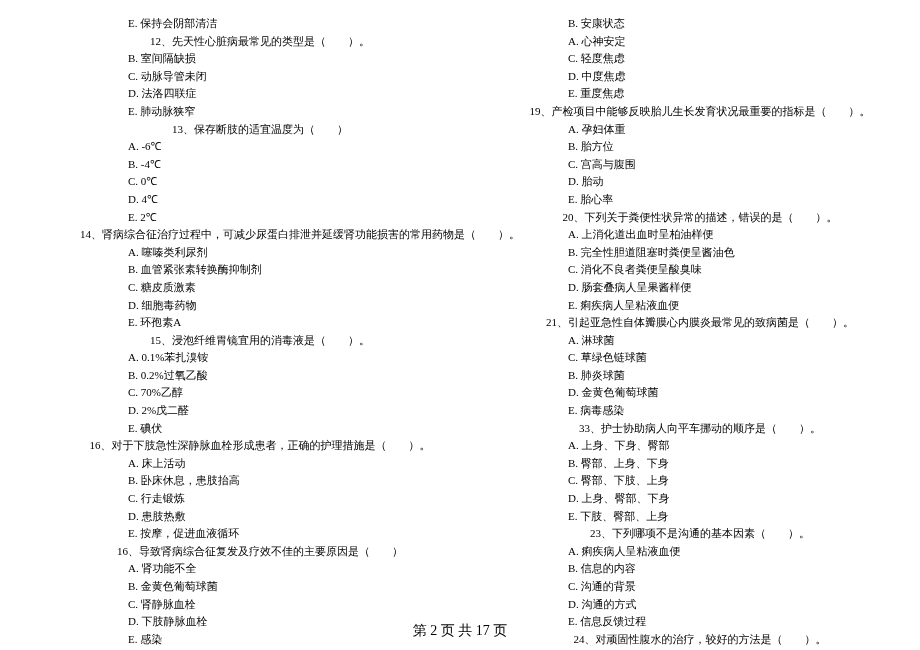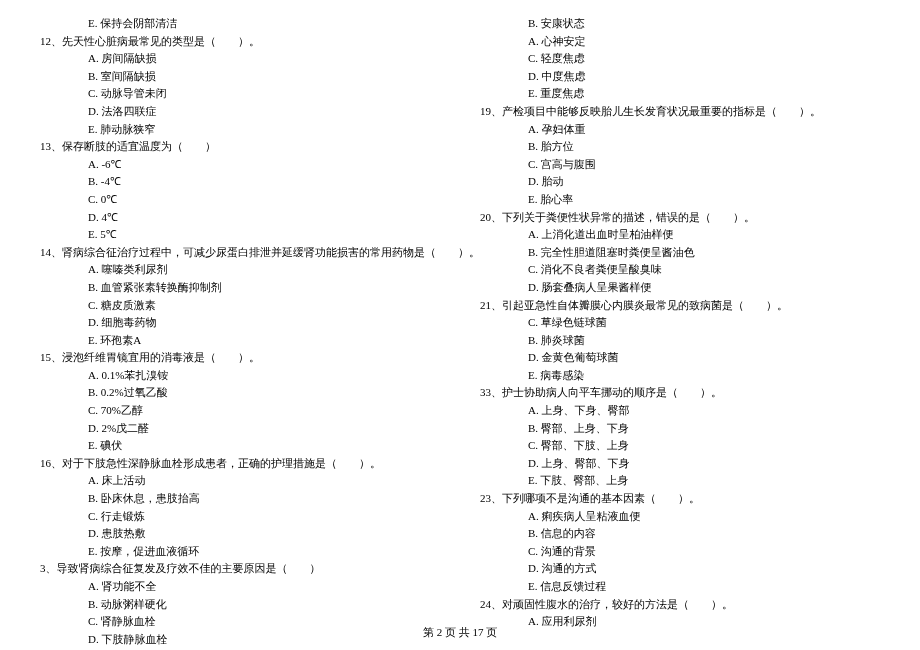--- a/index.html
+++ b/index.html
@@ -19,79 +19,80 @@
       position: relative;
     }
     .page-container {
       display: flex;
       gap: 40px;
       height: 600px;
     }
     .column {
       flex: 1;
       min-width: 0;
+      margin-left: 40px;
     }
     .option-line {
       padding-left: 48px;
       white-space: nowrap;
     }
     .question-line {
       padding-left: 16px;
       text-indent: -16px;
       white-space: nowrap;
+      text-align: center;
     }
     .footer {
       position: absolute;
       bottom: 8px;
       left: 0;
       width: 100%;
       text-align: center;
-      font-size: 11px;
+      font-size: 14px;
       margin-top: 27px;
     }
   </style>
 </head>
 <body>
 
 <div class="page-container">
   <div class="column" id="left-col">
       <div class="option-line">E. 保持会阴部清洁</div>
       <div class="question-line">12、先天性心脏病最常见的类型是（　　）。</div>
-      <div class="option-line">A. 房间隔缺损</div>
       <div class="option-line">B. 室间隔缺损</div>
       <div class="option-line">C. 动脉导管未闭</div>
       <div class="option-line">D. 法洛四联症</div>
       <div class="option-line">E. 肺动脉狭窄</div>
       <div class="question-line">13、保存断肢的适宜温度为（　　）</div>
       <div class="option-line">A. -6℃</div>
       <div class="option-line">B. -4℃</div>
       <div class="option-line">C. 0℃</div>
       <div class="option-line">D. 4℃</div>
-      <div class="option-line">E. 5℃</div>
+      <div class="option-line">E. 2℃</div>
       <div class="question-line">14、肾病综合征治疗过程中，可减少尿蛋白排泄并延缓肾功能损害的常用药物是（　　）。</div>
       <div class="option-line">A. 噻嗪类利尿剂</div>
       <div class="option-line">B. 血管紧张素转换酶抑制剂</div>
       <div class="option-line">C. 糖皮质激素</div>
       <div class="option-line">D. 细胞毒药物</div>
       <div class="option-line">E. 环孢素A</div>
       <div class="question-line">15、浸泡纤维胃镜宜用的消毒液是（　　）。</div>
       <div class="option-line">A. 0.1%苯扎溴铵</div>
       <div class="option-line">B. 0.2%过氧乙酸</div>
       <div class="option-line">C. 70%乙醇</div>
       <div class="option-line">D. 2%戊二醛</div>
       <div class="option-line">E. 碘伏</div>
       <div class="question-line">16、对于下肢急性深静脉血栓形成患者，正确的护理措施是（　　）。</div>
       <div class="option-line">A. 床上活动</div>
       <div class="option-line">B. 卧床休息，患肢抬高</div>
       <div class="option-line">C. 行走锻炼</div>
       <div class="option-line">D. 患肢热敷</div>
       <div class="option-line">E. 按摩，促进血液循环</div>
-      <div class="question-line">3、导致肾病综合征复发及疗效不佳的主要原因是（　　）</div>
+      <div class="question-line">16、导致肾病综合征复发及疗效不佳的主要原因是（　　）</div>
       <div class="option-line">A. 肾功能不全</div>
-      <div class="option-line">B. 动脉粥样硬化</div>
+      <div class="option-line">B. 金黄色葡萄球菌</div>
       <div class="option-line">C. 肾静脉血栓</div>
       <div class="option-line">D. 下肢静脉血栓</div>
       <div class="option-line">E. 感染</div>
     </div>
   <div class="column" id="right-col">
       <div class="option-line">B. 安康状态</div>
       <div class="option-line">A. 心神安定</div>
       <div class="option-line">C. 轻度焦虑</div>
       <div class="option-line">D. 中度焦虑</div>
       <div class="option-line">E. 重度焦虑</div>
@@ -99,21 +100,23 @@
       <div class="option-line">A. 孕妇体重</div>
       <div class="option-line">B. 胎方位</div>
       <div class="option-line">C. 宫高与腹围</div>
       <div class="option-line">D. 胎动</div>
       <div class="option-line">E. 胎心率</div>
       <div class="question-line">20、下列关于粪便性状异常的描述，错误的是（　　）。</div>
       <div class="option-line">A. 上消化道出血时呈柏油样便</div>
       <div class="option-line">B. 完全性胆道阻塞时粪便呈酱油色</div>
       <div class="option-line">C. 消化不良者粪便呈酸臭味</div>
       <div class="option-line">D. 肠套叠病人呈果酱样便</div>
+      <div class="option-line">E. 痢疾病人呈粘液血便</div>
       <div class="question-line">21、引起亚急性自体瓣膜心内膜炎最常见的致病菌是（　　）。</div>
+      <div class="option-line">A. 淋球菌</div>
       <div class="option-line">C. 草绿色链球菌</div>
       <div class="option-line">B. 肺炎球菌</div>
       <div class="option-line">D. 金黄色葡萄球菌</div>
       <div class="option-line">E. 病毒感染</div>
       <div class="question-line">33、护士协助病人向平车挪动的顺序是（　　）。</div>
       <div class="option-line">A. 上身、下身、臀部</div>
       <div class="option-line">B. 臀部、上身、下身</div>
       <div class="option-line">C. 臀部、下肢、上身</div>
       <div class="option-line">D. 上身、臀部、下身</div>
       <div class="option-line">E. 下肢、臀部、上身</div>

